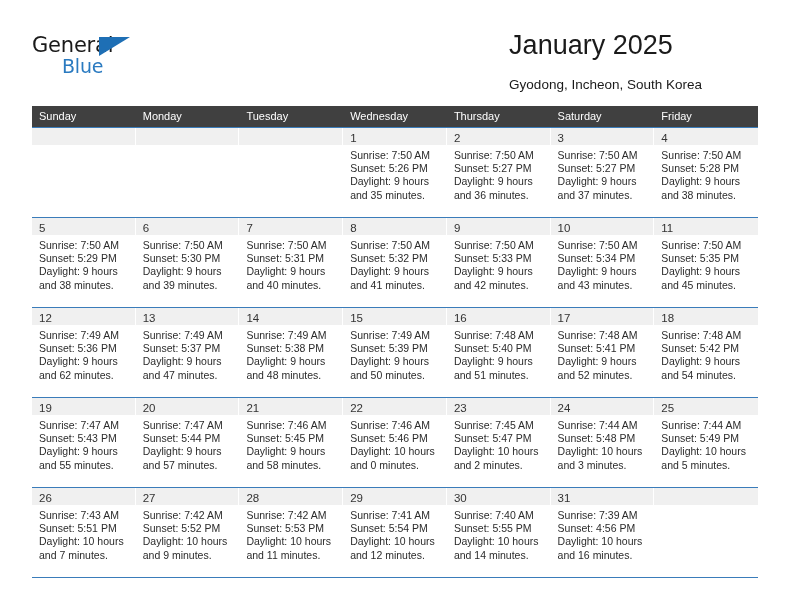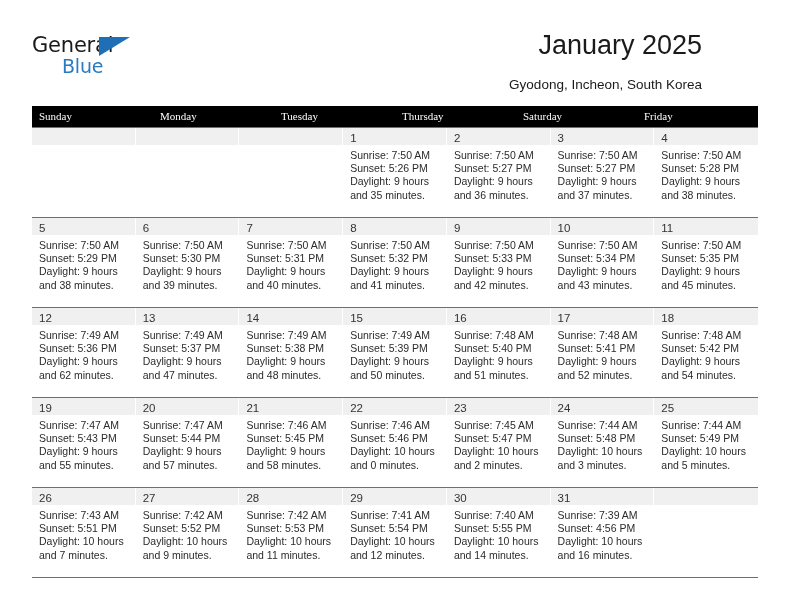--- a/index.html
+++ b/index.html
@@ -61,21 +61,21 @@
     width: 0;
     height: 0;
     border-left: 31px solid #1e6fb5;
     border-bottom: 19px solid transparent;
   }
 
   .title-block {
     position: absolute;
     right: 0;
     top: 0;
-    text-align: right;
+    text-align: left;
   }
   .cal-title {
     font-size: 27px;
     color: #1a1a1a;
     line-height: 34px;
     white-space: nowrap;
   }
   .cal-subtitle {
     font-size: 13.5px;
     color: #1a1a1a;
@@ -86,23 +86,22 @@
 
   
   .calendar {
     position: absolute;
     left: 32px;
     top: 106px;
     width: 726px;
   }
   .weekdays {
     display: flex;
-    background: #000000;
+    background: #404040;
     height: 21px;
-    font-family: Liberation Serif, serif;
   }
   .weekday {
     flex: 1 1 0;
     color: #ffffff;
     font-size: 11px;
     line-height: 21px;
     padding-left: 7px;
     box-sizing: border-box;
     white-space: nowrap;
   }
@@ -166,20 +165,21 @@
       <div class="cal-subtitle">Gyodong, Incheon, South Korea</div>
     </div>
 
   </div>
 
   <div class="calendar">
     <div class="weekdays" id="weekday-row">
         <div class="weekday">Sunday</div>
         <div class="weekday">Monday</div>
         <div class="weekday">Tuesday</div>
+        <div class="weekday">Wednesday</div>
         <div class="weekday">Thursday</div>
         <div class="weekday">Saturday</div>
         <div class="weekday">Friday</div>
       </div>
     <div id="weeks-container">
         <div class="week">
           <div class="daycell empty">
             <div class="numband"><span class="daynum"></span></div>
           </div>
           <div class="daycell empty">

